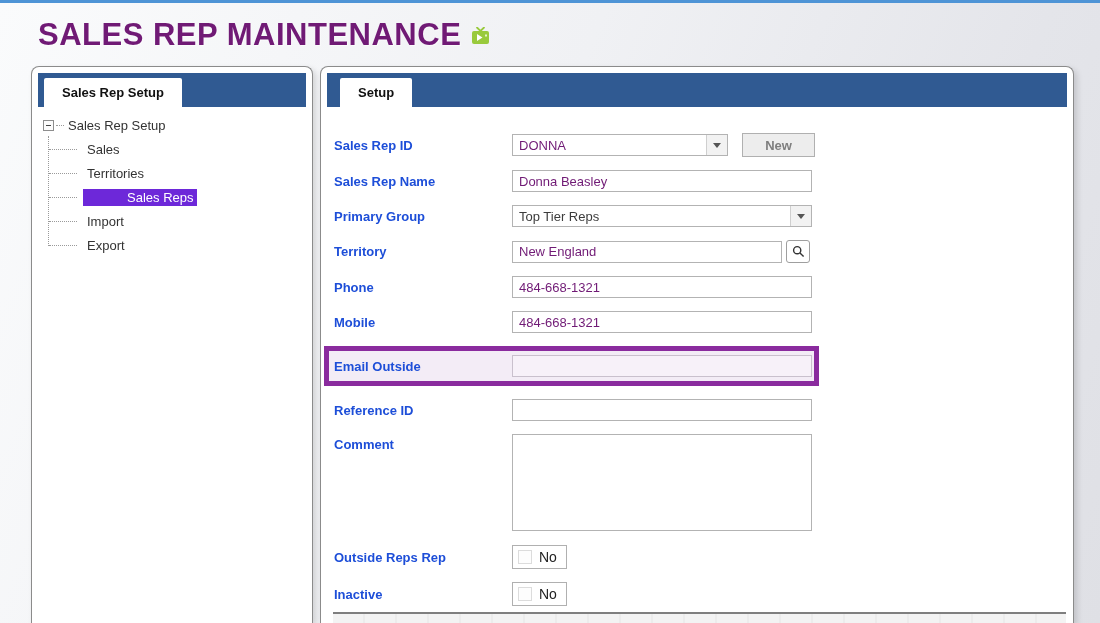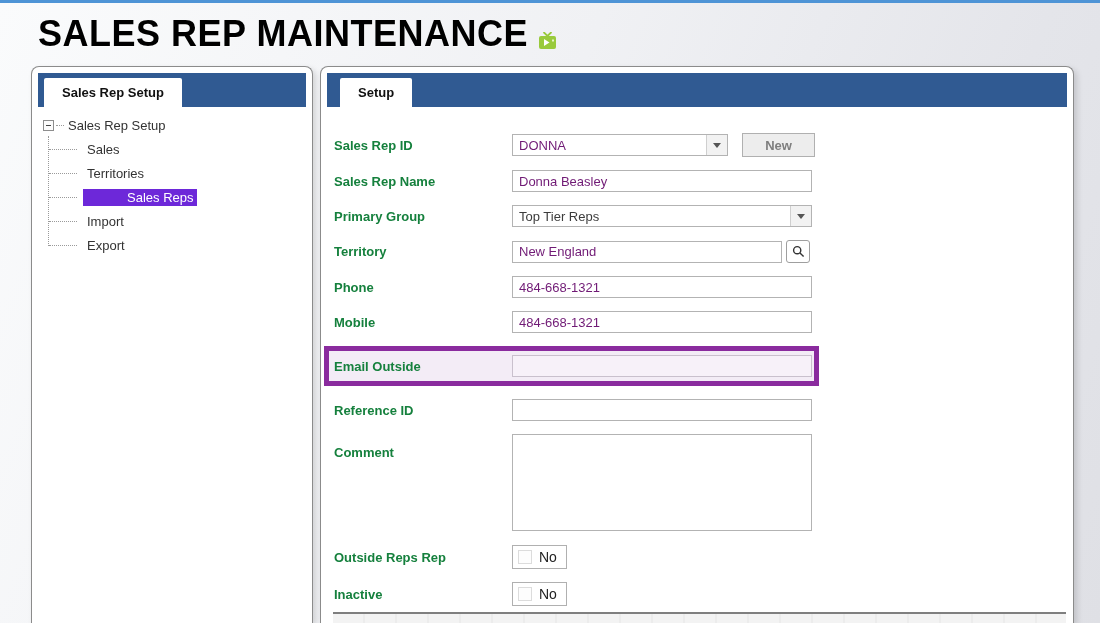--- a/index.html
+++ b/index.html
@@ -5,23 +5,23 @@
   * { box-sizing: border-box; margin: 0; padding: 0; }
   html, body { width: 1100px; height: 623px; overflow: hidden; }
   body {
     font-family: "Liberation Sans", sans-serif;
     background: linear-gradient(112deg, #fafbfc 0%, #f0f1f4 45%, #e4e5ea 78%, #dfe0e5 100%);
     position: relative;
   }
   .topline { position: absolute; top: 0; left: 0; width: 100%; height: 3px; background: #4e94d6; }
   .page-title {
     position: absolute; top: 13px; left: 38px;
-    font-size: 36px; font-weight: bold; color: #000000; letter-spacing: .5px;
+    font-size: 31px; font-weight: bold; color: #701a75; letter-spacing: .5px;
     text-shadow: 1px 1px 0 rgba(255,255,255,0.55);
-    display: flex; align-items: flex-start; gap: 10px;
+    display: flex; align-items: flex-end; gap: 10px;
   }
   .video-icon { display: inline-block; margin-top: 4px; }
 
   .panel {
     position: absolute; top: 66px; bottom: 0; background: #fff;
     border: 1px solid #8b8b8b; border-bottom: none;
     border-radius: 8px 8px 0 0;
     box-shadow: 3px 3px 6px rgba(0,0,0,0.14);
   }
   .panel-left  { left: 31px;  width: 282px; }
@@ -58,22 +58,22 @@
     content: ""; position: absolute; left: 17px; top: 50%; width: 28px;
     border-top: 1px dotted #9a9a9a;
   }
   .tree-item .lbl { padding: 1px 4px; cursor: default; }
   .tree-item.selected .lbl { background: #6d28d9; color: #fff; padding-left: 44px; }
 
   
   .form { padding: 26px 0 0 13px; display: flex; flex-direction: column; gap: 13px; }
   .row { display: flex; align-items: center; }
   .row.top { align-items: flex-start; }
-  .flabel { flex: 0 0 178px; font-size: 13px; font-weight: bold; color: #15803d; }
-  .row.top .flabel { padding-top: 3px; margin-top: 8px; }
+  .flabel { flex: 0 0 178px; font-size: 13px; font-weight: bold; color: #1d4ed8; }
+  .row.top .flabel { padding-top: 3px; }
 
   input[type="text"], textarea {
     font-family: "Liberation Sans", sans-serif; font-size: 13px; color: #701a75;
     border: 1px solid #b3b3b3; background: #fff; height: 22px; padding: 0 6px;
     outline: none;
   }
   .w300 { width: 300px; }
   textarea { width: 300px; height: 97px; resize: none; padding-top: 3px; }
 
   .combo { display: inline-flex; width: 216px; height: 22px; border: 1px solid #b3b3b3; background: #fff; }

